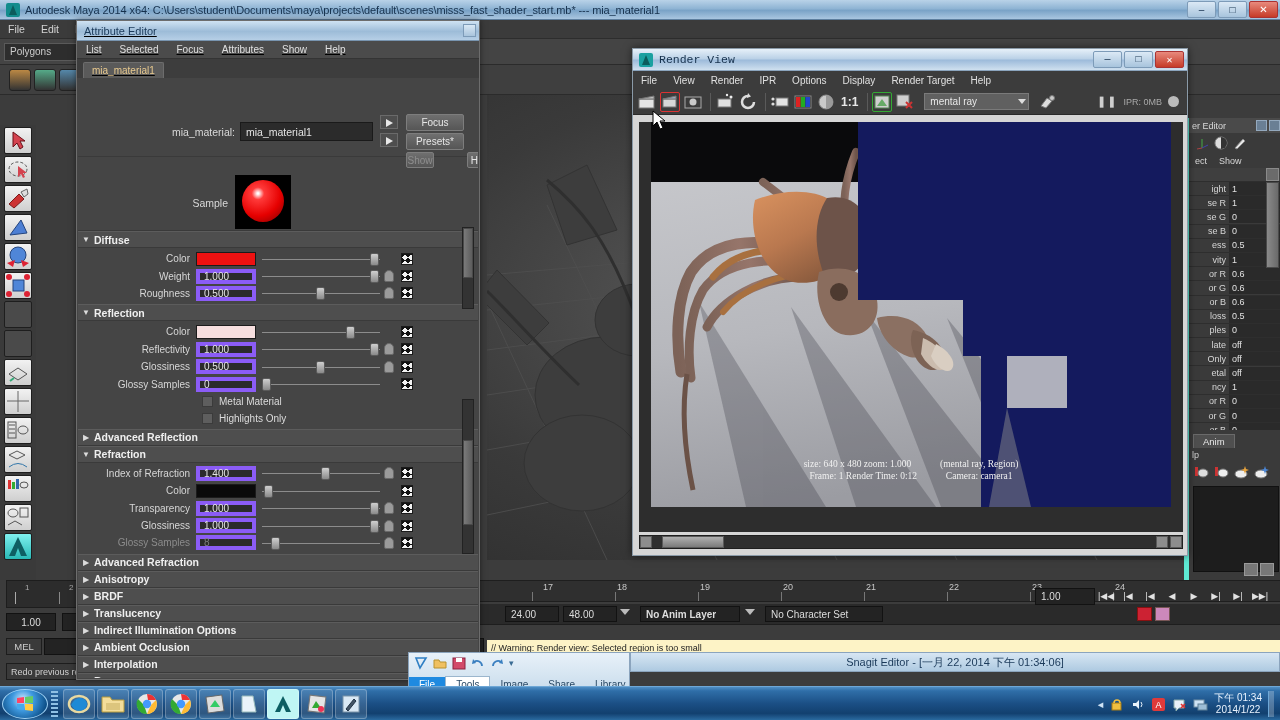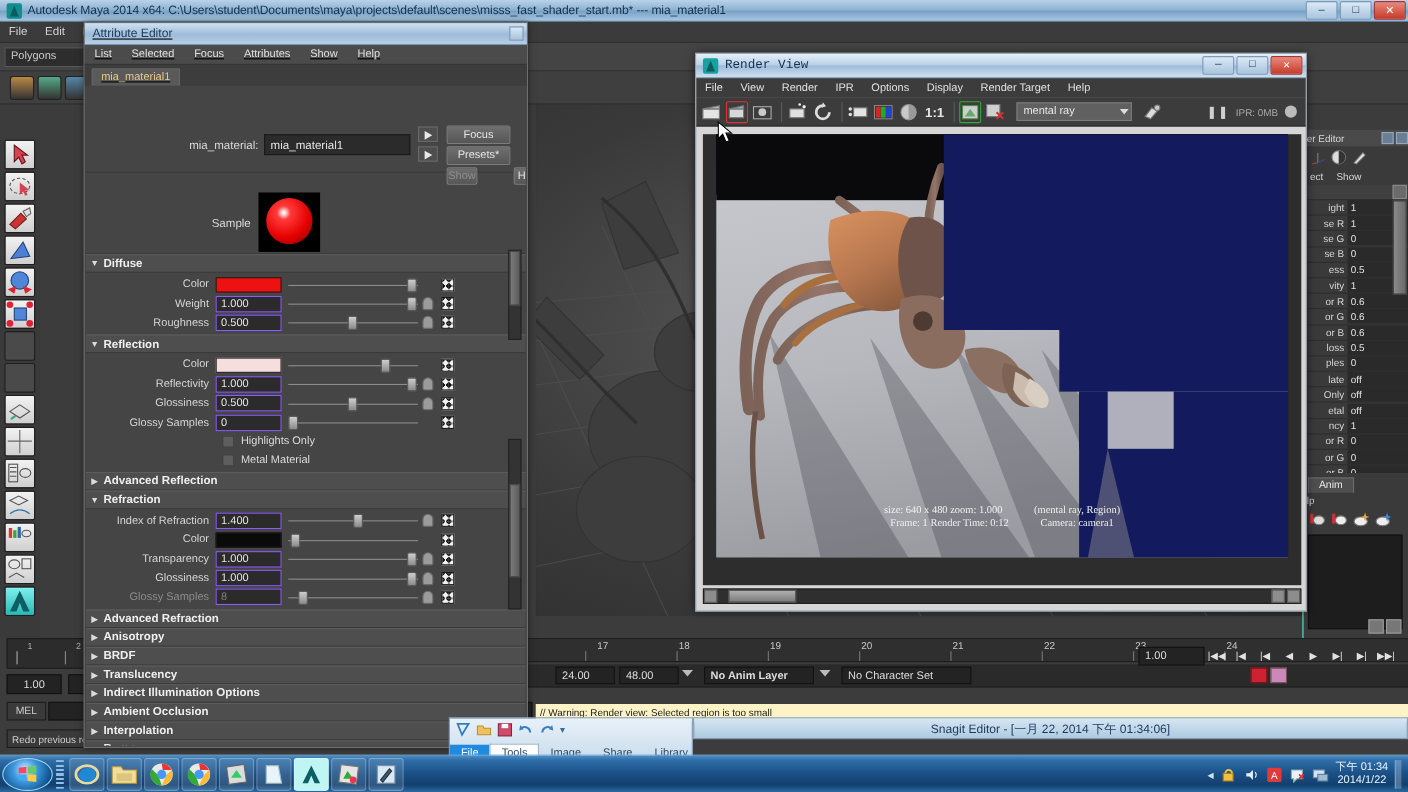--- a/index.html
+++ b/index.html
@@ -83,21 +83,21 @@
      color:#e7e7e7; font-size:10px; display:flex; align-items:center; justify-content:center;}
   .fld { background:#232323; border:1px solid #121212; color:#ddd; font-size:10px;
      display:flex; align-items:center; padding-left:5px; }
   .pbtn { width:20px; height:20px; display:flex; align-items:center; justify-content:center; }
   .statusline { position:absolute; left:487px; top:640px; width:793px; height:16px;
      background:#fdf3c6; color:#222; font-size:9px; padding-left:4px; display:flex; align-items:center;
      overflow:hidden; white-space:nowrap; }
 
   
   .rdock { position:absolute; right:0; top:118px; width:96px; height:462px; background:#3a3a3a;
-     border-left:1px solid #5eead4;}
+     border-left:5px solid #5eead4;}
   .rdock .hd { height:15px; background:#4a4a4a; color:#d8d8d8; font-size:9px; padding-left:3px;
      display:flex; align-items:center; justify-content:space-between;}
   .attrow { height:14.2px; display:flex; align-items:center; border-bottom:1px solid #2e2e2e;
      font-size:9px; color:#d6d6d6;}
   .attrow .k { width:40px; text-align:right; padding-right:3px; overflow:hidden; white-space:nowrap;}
   .attrow .v { flex:1; background:#2a2a2a; height:13px; padding-left:3px; display:flex;
      align-items:center; color:#e2e2e2;}
 
   
   #attrwin { position:absolute; left:76px; top:20px; width:404px; height:660px;
@@ -132,21 +132,21 @@
      filter:blur(0.4px);}
 
   .section { background:#4e4e4e; height:17px; display:flex; align-items:center;
      border-top:1px solid #5c5c5c; border-bottom:1px solid #3a3a3a;}
   .section .tri { width:16px; text-align:center; color:#dcdcdc; font-size:8px;}
   .section .nm { color:#efefef; font-size:10.5px; font-weight:bold;}
 
   .attr { height:17.4px; display:flex; align-items:center; }
   .attr .al { width:118px; text-align:right; padding-right:6px; color:#d6d6d6; font-size:10px;}
   .attr .al.dim { color:#8c8c8c; }
-  .attr .field { width:60px; height:15px; background:#2b2b2b; border:1px solid #8b5cf6;
+  .attr .field { width:60px; height:15px; background:#2b2b2b; border:4px solid #8b5cf6;
      color:#e4e4e4; font-size:10px; display:flex; align-items:center; padding-left:4px;}
   .attr .field.dim { color:#7d7d7d; }
   .attr .swatch { width:60px; height:14px; border:1px solid #1b1b1b;}
   .slider { position:relative; width:118px; height:14px; margin-left:6px;}
   .slider .track { position:absolute; top:7px; left:0; right:0; height:1px; background:#8c8c8c;}
   .slider .knob { position:absolute; top:1px; width:9px; height:13px;
      background:linear-gradient(180deg,#cfcfcf,#8a8a8a); border:1px solid #5b5b5b; border-radius:2px;}
   .mapbtn { width:12px; height:12px; margin-left:7px;
      background:
        linear-gradient(45deg,#111 25%,transparent 25%) 0 0/6px 6px,
@@ -754,25 +754,25 @@
               <div class="field">0</div>
               <div class="slider">
                 <div class="track"></div>
                 <div class="knob" style="left: 0px;"></div>
               </div>
               <div class="bulb" style="visibility: hidden;"></div>
               <div class="mapbtn"></div>
             </div>
             <div class="chkrow">
               <div class="chk"></div>
-              <div class="chklbl">Highlights Only</div>
+              <div class="chklbl">Metal Material</div>
             </div>
             <div class="chkrow">
               <div class="chk"></div>
-              <div class="chklbl">Metal Material</div>
+              <div class="chklbl">Highlights Only</div>
             </div>
           </div>
           <div class="section">
             <span class="tri">▶</span>
             <span class="nm">Advanced Reflection</span>
           </div>
           <div class="section">
             <span class="tri">▼</span>
             <span class="nm">Refraction</span>
           </div>

